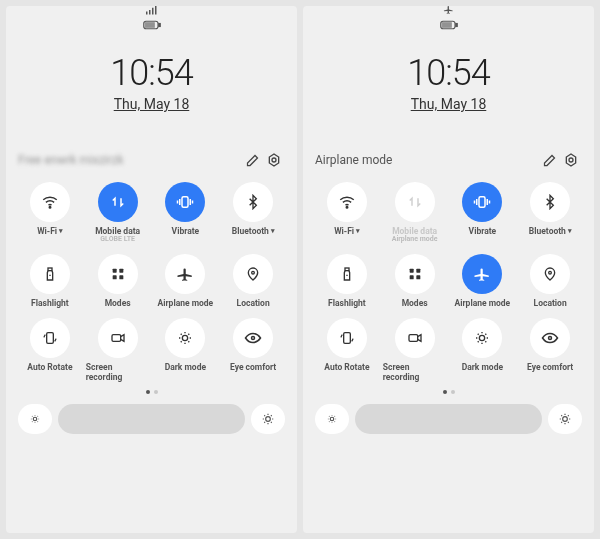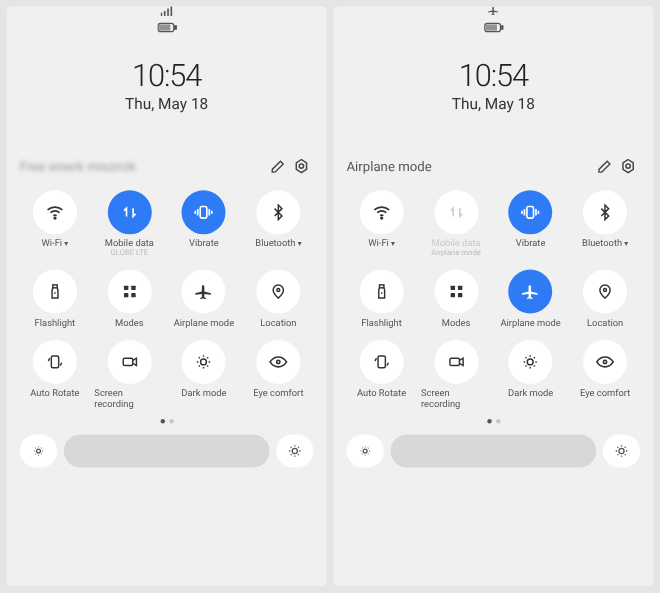--- a/index.html
+++ b/index.html
@@ -26,41 +26,42 @@
     justify-content: flex-end;
     align-items: center;
     gap: 5px;
     height: 16px;
     font-size: 8px;
     color: #555;
     flex-direction: column;
   }
   .statusbar .ic { display:inline-flex; align-items:center; justify-content:center; }
   .clock-area { text-align: center; margin-top: 22px; }
-  .time { font-size: 28px; font-weight: 300; letter-spacing: -1px; color: #222; }
-  .date { font-size: 14px; color: #333; margin-top: 2px; }
+  .time { font-size: 36px; font-weight: 300; letter-spacing: -1px; color: #222; }
+  .date { font-size: 14px; color: #333; margin-top: 2px; text-decoration: underline; }
   .header-row {
     display: flex;
     align-items: center;
     margin-top: 36px;
     height: 24px;
   }
   .header-label { flex: 1; font-size: 12px; color: #555; }
   .header-label.blur { filter: blur(2px); color:#999; }
   .header-ic {
     width: 22px; height: 22px;
     display:flex; align-items:center; justify-content:center;
     color:#444;
   }
   .grid {
     margin-top: 10px;
     display: grid;
     grid-template-columns: repeat(4, 1fr);
     row-gap: 10px;
     column-gap: 4px;
+    font-weight: bold;
   }
   .tile { display:flex; flex-direction:column; align-items:center; }
   .tile-btn {
     width: 40px; height: 40px;
     border-radius: 50%;
     background: #fff;
     display:flex; align-items:center; justify-content:center;
     color:#333;
   }
   .tile-btn.active { background:#2f7bf6; color:#fff; }

